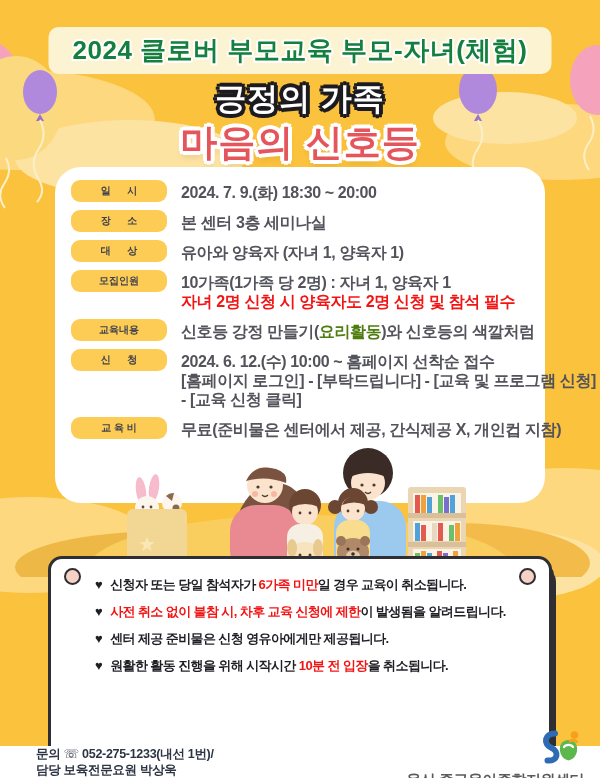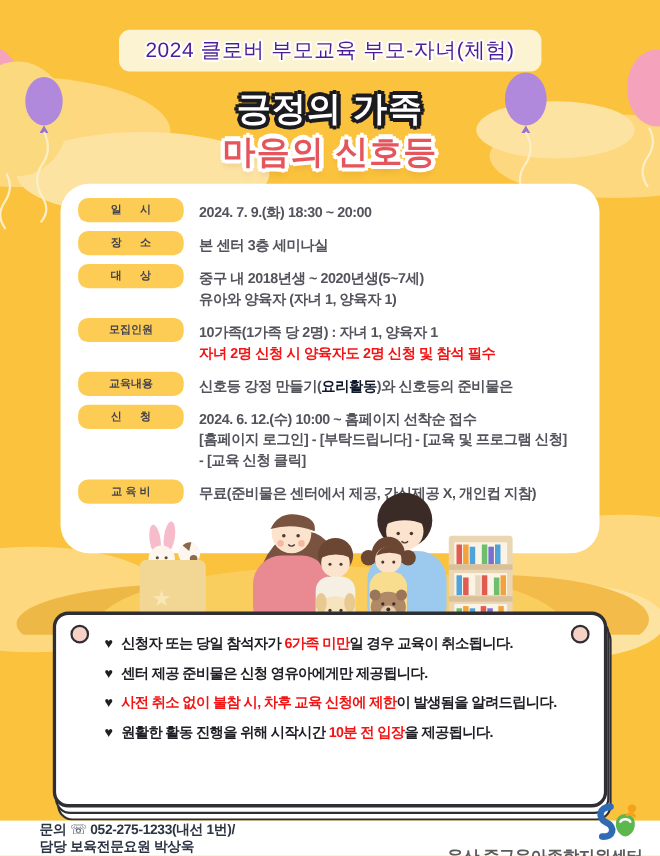--- a/index.html
+++ b/index.html
@@ -9,60 +9,60 @@
     font-family:"Liberation Sans","DejaVu Sans",sans-serif;
   }
   .decor{position:absolute;left:0;top:0;z-index:1;pointer-events:none;}
   
   .banner{
     position:absolute;top:27px;left:50%;transform:translateX(-50%);
     background:#FCF3D2;border-radius:10px;padding:6px 24px;z-index:2;
     white-space:nowrap;
   }
   .banner span{
-    font-size:19px;font-weight:400;color:#4c1d95;letter-spacing:.5px;
+    font-size:26px;font-weight:700;color:#15803d;letter-spacing:.5px;
     text-shadow:-2px 0 #fff,2px 0 #fff,0 -2px #fff,0 2px #fff,
                 -1.5px -1.5px #fff,1.5px -1.5px #fff,-1.5px 1.5px #fff,1.5px 1.5px #fff;
   }
   .title1,.title2{position:absolute;left:0;width:100%;text-align:center;margin:0;z-index:2;font-weight:900;letter-spacing:1px;}
   .title1{
     top:78px;font-size:31px;color:#ffffff;
     text-shadow:-4px 0 #1B1B20,4px 0 #1B1B20,0 -4px #1B1B20,0 4px #1B1B20,
                 -3px -3px #1B1B20,3px -3px #1B1B20,-3px 3px #1B1B20,3px 3px #1B1B20;
   }
   .title2{
-    top:118px;font-size:30px;color:#E4555C;
+    top:118px;font-size:37px;color:#E4555C;
     text-shadow:-4px 0 #fff,4px 0 #fff,0 -4px #fff,0 4px #fff,
                 -3px -3px #fff,3px -3px #fff,-3px 3px #fff,3px 3px #fff,
                 0 6px 6px rgba(120,60,0,.18);
   }
   
   .panel{
     position:absolute;left:55px;top:167px;width:490px;height:336px;
     background:#ffffff;border-radius:26px;z-index:2;
     padding:13px 14px 0 16px;box-sizing:border-box;
   }
   .info-row{display:flex;align-items:flex-start;margin-bottom:8px;}
   .badge{
     flex:0 0 96px;background:#FCCC55;border-radius:9px;
     text-align:center;padding:4px 0;margin-right:14px;
     font-size:10px;font-weight:800;color:#43434E;white-space:pre;
   }
   .value{flex:1;padding-top:3px;}
   .value .line{
-    font-size:13px;font-weight:700;color:#53535C;
+    font-size:16px;font-weight:700;color:#53535C;
     line-height:19px;letter-spacing:-.4px;white-space:nowrap;
   }
   .seg-red{color:#F31414;font-weight:800;}
-  .seg-orange{color:#0f172a;font-weight:800;}
+  .seg-orange{color:#4d7c0f;font-weight:800;}
   
   .family{position:absolute;left:0;top:445px;z-index:3;pointer-events:none;}
   
   .notice{
-    position:absolute;left:48px;top:556px;width:504px;height:178px;z-index:4;
+    position:absolute;left:48px;top:556px;width:504px;height:222px;z-index:4;
     background:#ffffff;border:3px solid #2E2E33;border-radius:14px;
     box-sizing:border-box;padding:17px 14px 0 30px;
     box-shadow:2px 6px 0 -2px #ffffff,2px 6px 0 0 #2E2E33,
                4px 12px 0 -2px #ffffff,4px 12px 0 0 #2E2E33;
   }
   .hole{
     position:absolute;top:9px;width:13px;height:13px;border-radius:50%;
     background:#F6D2C6;border:2.5px solid #2E2E33;
   }
   .hole.left{left:13px;} .hole.right{right:13px;}
@@ -136,35 +136,34 @@
         </div>
         <div class="info-row">
           <span class="badge">장      소</span>
           <div class="value">
             <div class="line"><span>본 센터 3층 세미나실</span></div>
           </div>
         </div>
         <div class="info-row">
           <span class="badge">대      상</span>
           <div class="value">
-            <div class="line"><span>중구 내 2018년생 ~ 2020년생(5~7세)</span></div>
             <div class="line"><span>유아와 양육자 (자녀 1, 양육자 1)</span></div>
           </div>
         </div>
         <div class="info-row">
           <span class="badge">모집인원</span>
           <div class="value">
             <div class="line"><span>10가족(1가족 당 2명) : 자녀 1, 양육자 1</span></div>
             <div class="line"><span class="seg-red">자녀 2명 신청 시 양육자도 2명 신청 및 참석 필수</span></div>
           </div>
         </div>
         <div class="info-row">
           <span class="badge">교육내용</span>
           <div class="value">
-            <div class="line"><span>신호등 강정 만들기(</span><span class="seg-orange">요리활동</span><span>)와 신호등의 준비물은</span></div>
+            <div class="line"><span>신호등 강정 만들기(</span><span class="seg-orange">요리활동</span><span>)와 신호등의 색깔처럼</span></div>
           </div>
         </div>
         <div class="info-row">
           <span class="badge">신      청</span>
           <div class="value">
             <div class="line"><span>2024. 6. 12.(수) 10:00 ~ 홈페이지 선착순 접수</span></div>
             <div class="line"><span>[홈페이지 로그인] - [부탁드립니다] - [교육 및 프로그램 신청]</span></div>
             <div class="line"><span>- [교육 신청 클릭]</span></div>
           </div>
         </div>
@@ -275,23 +274,23 @@
       <rect x="408" y="68" width="58" height="5" fill="#D9C09A"></rect>
       <rect x="408" y="97" width="58" height="5" fill="#D9C09A"></rect>
     </g>
   </svg>
 
   <div class="notice">
     <span class="hole left"></span>
     <span class="hole right"></span>
     <ul>
         <li><span class="heart">♥</span><span>신청자 또는 당일 참석자가 </span><span class="seg-red">6가족 미만</span><span>일 경우 교육이 취소됩니다.</span></li>
+        <li><span class="heart">♥</span><span class="seg-red">사전 취소 없이 불참 시, 차후 교육 신청에 제한</span><span>이 발생됨을 알려드립니다.</span></li>
         <li><span class="heart">♥</span><span>센터 제공 준비물은 신청 영유아에게만 제공됩니다.</span></li>
-        <li><span class="heart">♥</span><span class="seg-red">사전 취소 없이 불참 시, 차후 교육 신청에 제한</span><span>이 발생됨을 알려드립니다.</span></li>
-        <li><span class="heart">♥</span><span>원활한 활동 진행을 위해 시작시간 </span><span class="seg-red">10분 전 입장</span><span>을 제공됩니다.</span></li>
+        <li><span class="heart">♥</span><span>원활한 활동 진행을 위해 시작시간 </span><span class="seg-red">10분 전 입장</span><span>을 취소됩니다.</span></li>
       </ul>
   </div>
 
   <div class="footer">
     <div class="contact">
       <div>문의 ☏ 052-275-1233(내선 1번)/</div>
       <div>담당 보육전문요원 박상욱</div>
     </div>
     <div class="org">
       <svg width="46" height="36" viewBox="0 0 60 48">

